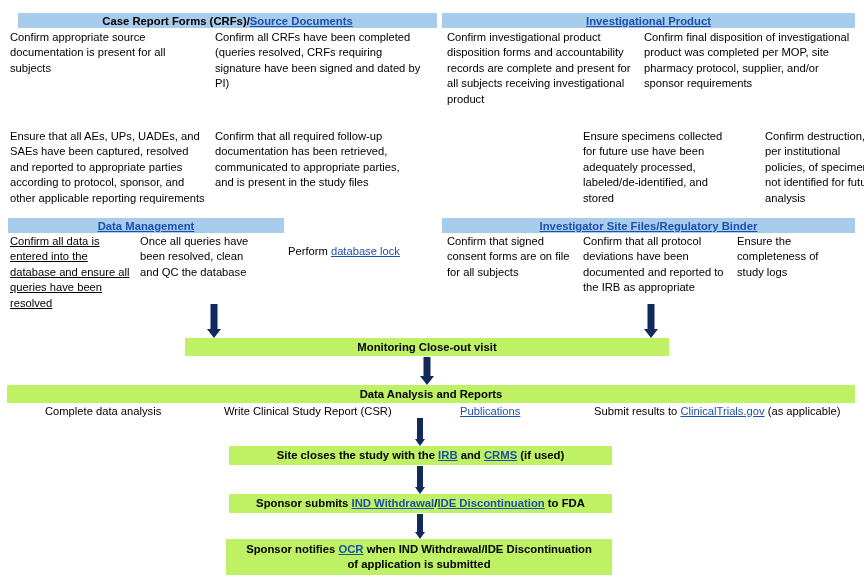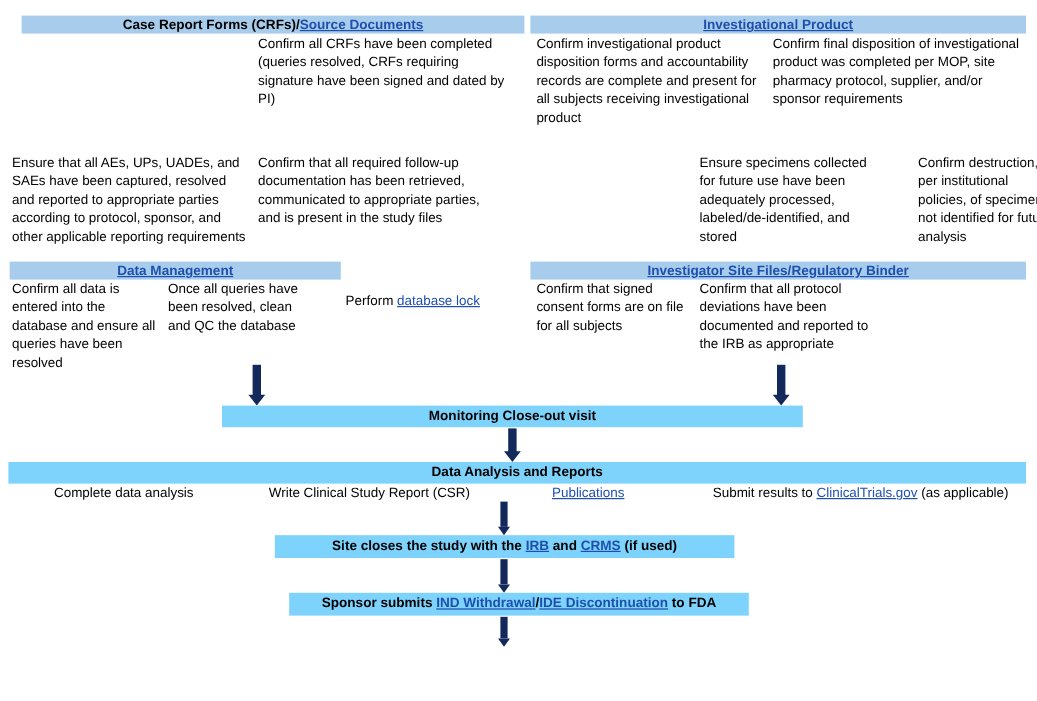--- a/index.html
+++ b/index.html
@@ -34,21 +34,21 @@
     font-size:11.2px;
     line-height:15.4px;
     color:#000;
     box-sizing:border-box;
   }
   .col .lnk{color:#1F4FAD;text-decoration:underline;}
 
   
   .pbar{
     position:absolute;
-    background:#7dd3fc;
+    background:#bef264;
     font-weight:bold;
     font-size:11.3px;
     line-height:15px;
     text-align:center;
     display:flex;
     align-items:center;
     justify-content:center;
     box-sizing:border-box;
     padding:1px 18px;
   }
@@ -78,48 +78,50 @@
   }
 </style>
 </head>
 <body>
 
 <div class="stage">
 
   <div class="hdr" style="left:8px;top:13px;width:419px;height:15px;margin-left:10px;">
     <span><span>Case Report Forms (CRFs)/</span><span class="lnk">Source Documents</span></span>
   </div>
+  <div class="col" style="left:10px;top:30px;width:195px;">Confirm appropriate source documentation is present for all subjects</div>
   <div class="col" style="left:215px;top:30px;width:213px;">Confirm all CRFs have been completed (queries resolved, CRFs requiring signature have been signed and dated by PI)</div>
 
   <div class="hdr" style="left:442px;top:13px;width:413px;height:15px;">
     <span><span class="lnk">Investigational Product</span></span>
   </div>
   <div class="col" style="left:447px;top:30px;width:190px;">Confirm investigational product disposition forms and accountability records are complete and present for all subjects receiving investigational product</div>
   <div class="col" style="left:644px;top:30px;width:213px;">Confirm final disposition of investigational product was completed per MOP, site pharmacy protocol, supplier, and/or sponsor requirements</div>
 
   <div class="col" style="left:10px;top:129px;width:198px;">Ensure that all AEs, UPs, UADEs, and SAEs have been captured, resolved and reported to appropriate parties according to protocol, sponsor, and other applicable reporting requirements</div>
   <div class="col" style="left:215px;top:129px;width:205px;">Confirm that all required follow-up documentation has been retrieved, communicated to appropriate parties, and is present in the study files</div>
 
   <div class="col" style="left:583px;top:129px;width:146px;">Ensure specimens collected for future use have been adequately processed, labeled/de-identified, and stored</div>
   <div class="col" style="left:737px;top:129px;width:118px;margin-left:28px;">Confirm destruction, per institutional policies, of specimens not identified for future analysis</div>
 
   <div class="hdr" style="left:8px;top:218px;width:276px;height:15px;">
     <span><span class="lnk">Data Management</span></span>
   </div>
-  <div class="col" style="left:10px;top:234px;width:123px;">Confirm all data is entered into the database and ensure all queries have been resolved</div>
+  <div class="col" style="left:10px;top:234px;width:123px;text-decoration:underline;">Confirm all data is entered into the database and ensure all queries have been resolved</div>
   <div class="col" style="left:140px;top:234px;width:124px;">Once all queries have been resolved, clean and QC the database</div>
   <div class="col" style="left:288px;top:244px;width:140px;">
     <span><span>Perform </span><span class="lnk">database lock</span></span>
   </div>
 
   <div class="hdr" style="left:442px;top:218px;width:413px;height:15px;">
     <span><span class="lnk">Investigator Site Files/Regulatory Binder</span></span>
   </div>
   <div class="col" style="left:447px;top:234px;width:134px;">Confirm that signed consent forms are on file for all subjects</div>
   <div class="col" style="left:583px;top:234px;width:148px;">Confirm that all protocol deviations have been documented and reported to the IRB as appropriate</div>
+  <div class="col" style="left:737px;top:234px;width:110px;">Ensure the completeness of study logs</div>
 
   <div class="arrow" style="left:206px;top:304px;width:16px;height:34px;">
     <div class="shaft" style="width:7px;height:26px;"></div>
     <div class="head"></div>
   </div>
   <div class="arrow" style="left:643px;top:304px;width:16px;height:34px;">
     <div class="shaft" style="width:7px;height:26px;"></div>
     <div class="head"></div>
   </div>
 
@@ -156,23 +158,26 @@
 
   <div class="pbar" style="left:229px;top:446px;width:383px;height:19px;">
     <span><span>Site closes the study with the </span><span class="lnk">IRB</span><span> and </span><span class="lnk">CRMS</span><span> (if used)</span></span>
   </div>
 
   <div class="arrow thin" style="left:414px;top:466px;width:12px;height:28px;">
     <div class="shaft" style="width:6px;height:21px;"></div>
     <div class="head"></div>
   </div>
 
-  <div class="pbar" style="left:241px;top:494px;width:383px;height:19px;">
+  <div class="pbar" style="left:229px;top:494px;width:383px;height:19px;">
     <span><span>Sponsor submits </span><span class="lnk">IND Withdrawal</span><span>/</span><span class="lnk">IDE Discontinuation</span><span> to FDA</span></span>
   </div>
 
   <div class="arrow thin" style="left:414px;top:514px;width:12px;height:25px;">
     <div class="shaft" style="width:6px;height:18px;"></div>
     <div class="head"></div>
   </div>
 
+  <div class="pbar" style="left:226px;top:539px;width:386px;height:36px;">
+    <span><span>Sponsor notifies </span><span class="lnk">OCR</span><span> when IND Withdrawal/IDE Discontinuation of application is submitted</span></span>
+  </div>
 
 </div>
 
 </body></html>

